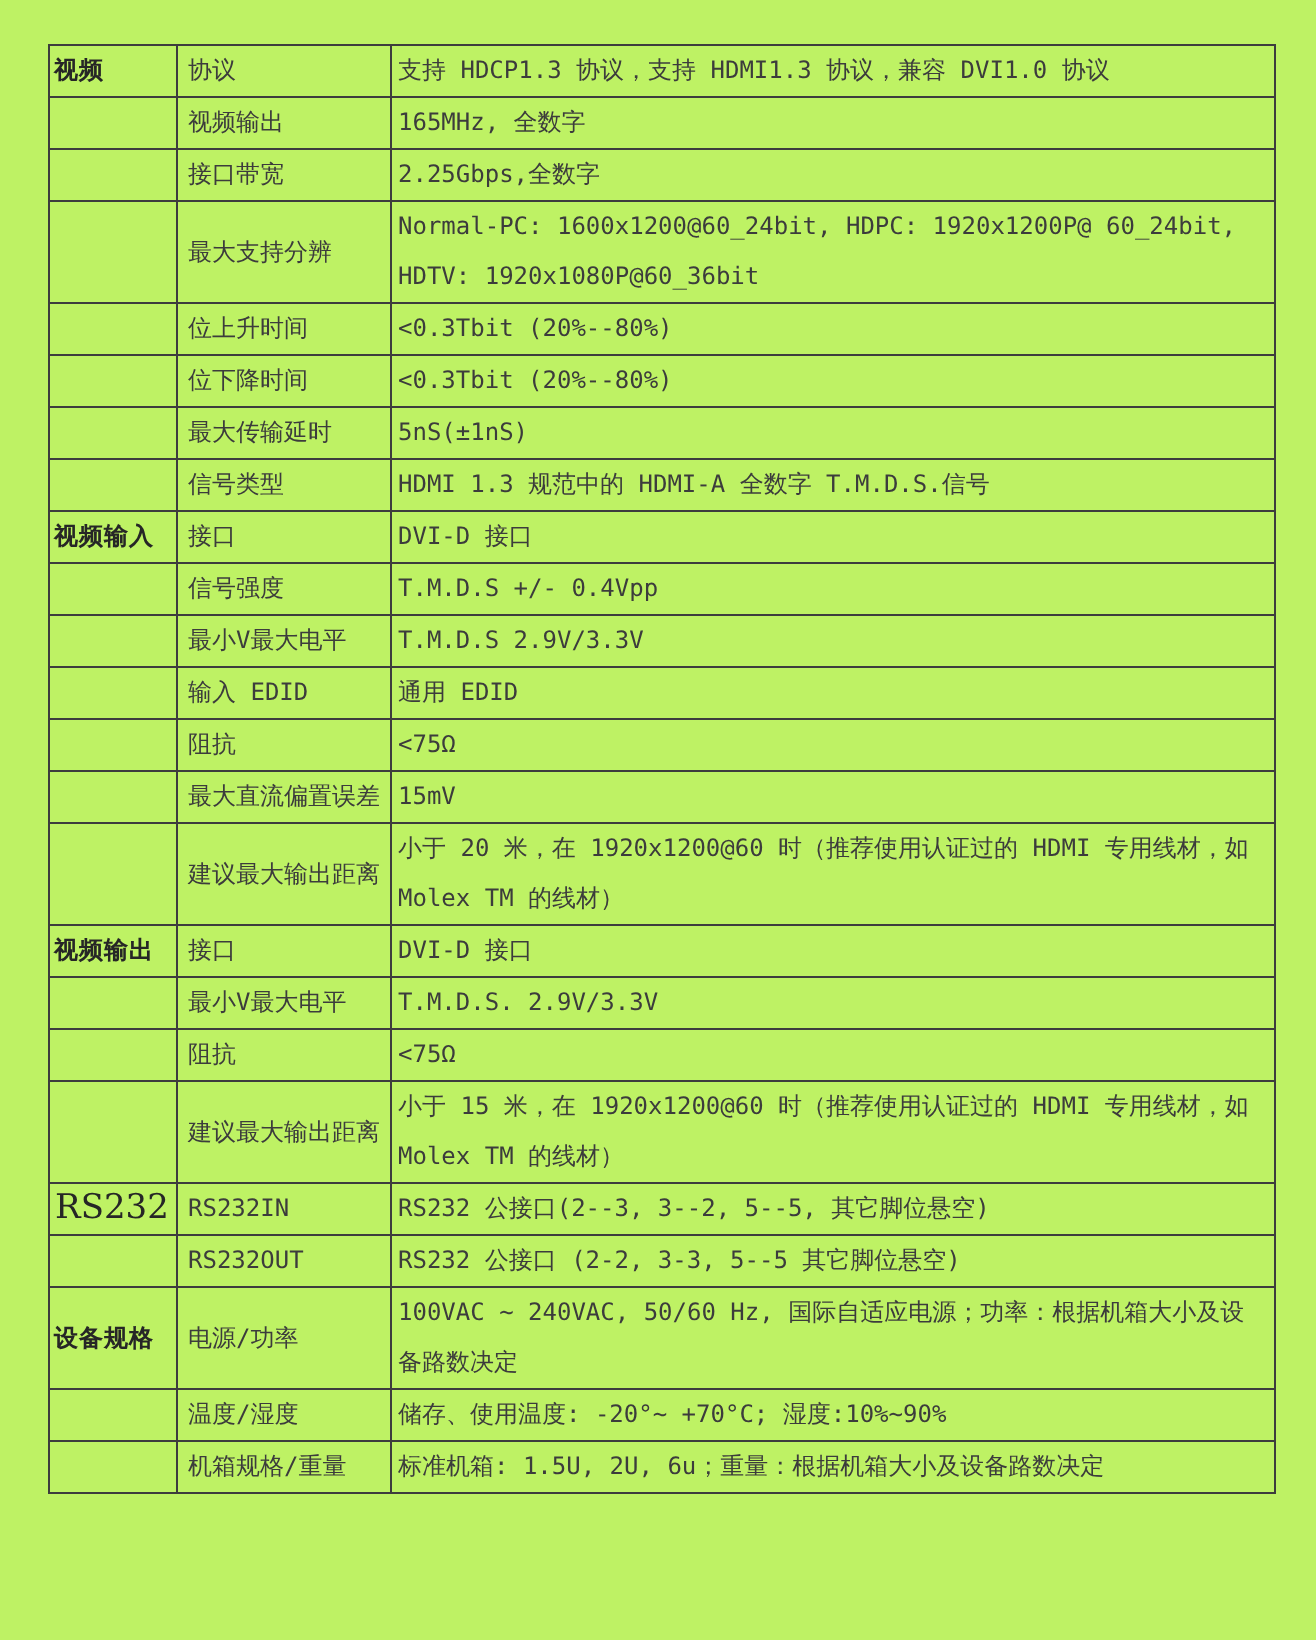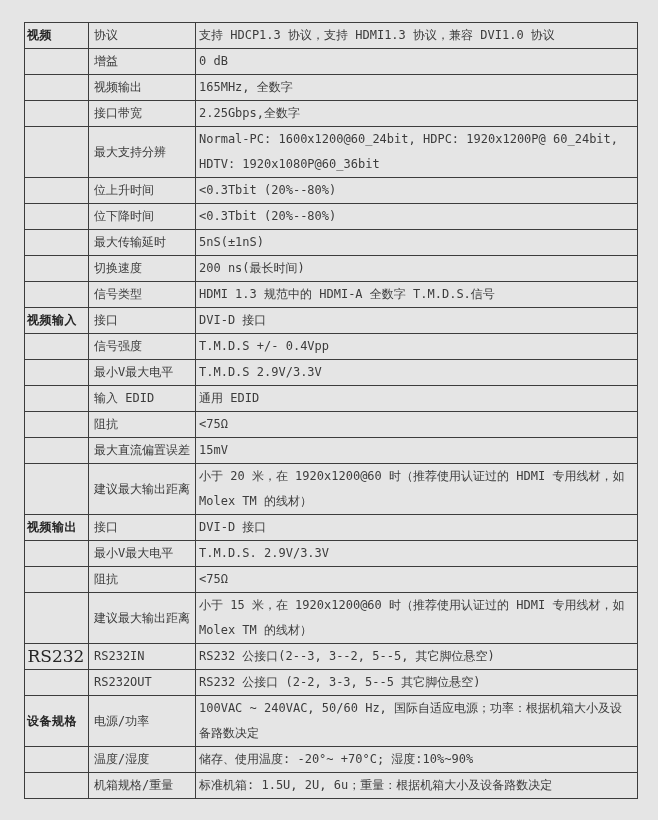--- a/index.html
+++ b/index.html
@@ -5,21 +5,21 @@
   * { box-sizing: border-box; }
   html, body {
     margin: 0; padding: 0;
     width: 658px; height: 820px;
     background: #ffffff;
     font-family: "DejaVu Sans Mono", "Liberation Mono", monospace;
   }
   .page {
     position: relative;
     width: 658px; height: 820px;
-    background: #e5e5e5;
+    background: #bef264;
     overflow: hidden;
   }
   table.spec-table {
     position: absolute;
     left: 24px; top: 22px;
     width: 613px;
     border-collapse: collapse;
     table-layout: fixed;
   }
   col.c-cat   { width: 64px; }
@@ -64,25 +64,20 @@
       <col class="c-value">
     </colgroup>
     <tbody>
         <tr>
     <td class="cat">视频</td>
     <td class="param">协议</td>
     <td class="value">支持 HDCP1.3 协议，支持 HDMI1.3 协议，兼容 DVI1.0 协议</td>
   </tr>
         <tr>
     <td class="cat"></td>
-    <td class="param">增益</td>
-    <td class="value">0 dB</td>
-  </tr>
-        <tr>
-    <td class="cat"></td>
     <td class="param">视频输出</td>
     <td class="value">165MHz, 全数字</td>
   </tr>
         <tr>
     <td class="cat"></td>
     <td class="param">接口带宽</td>
     <td class="value">2.25Gbps,全数字</td>
   </tr>
         <tr>
     <td class="cat"></td>
@@ -96,25 +91,20 @@
   </tr>
         <tr>
     <td class="cat"></td>
     <td class="param">位下降时间</td>
     <td class="value">&lt;0.3Tbit (20%--80%)</td>
   </tr>
         <tr>
     <td class="cat"></td>
     <td class="param">最大传输延时</td>
     <td class="value">5nS(±1nS)</td>
-  </tr>
-        <tr>
-    <td class="cat"></td>
-    <td class="param">切换速度</td>
-    <td class="value">200 ns(最长时间)</td>
   </tr>
         <tr>
     <td class="cat"></td>
     <td class="param">信号类型</td>
     <td class="value">HDMI 1.3 规范中的 HDMI-A 全数字 T.M.D.S.信号</td>
   </tr>
         <tr>
     <td class="cat">视频输入</td>
     <td class="param">接口</td>
     <td class="value">DVI-D 接口</td>

